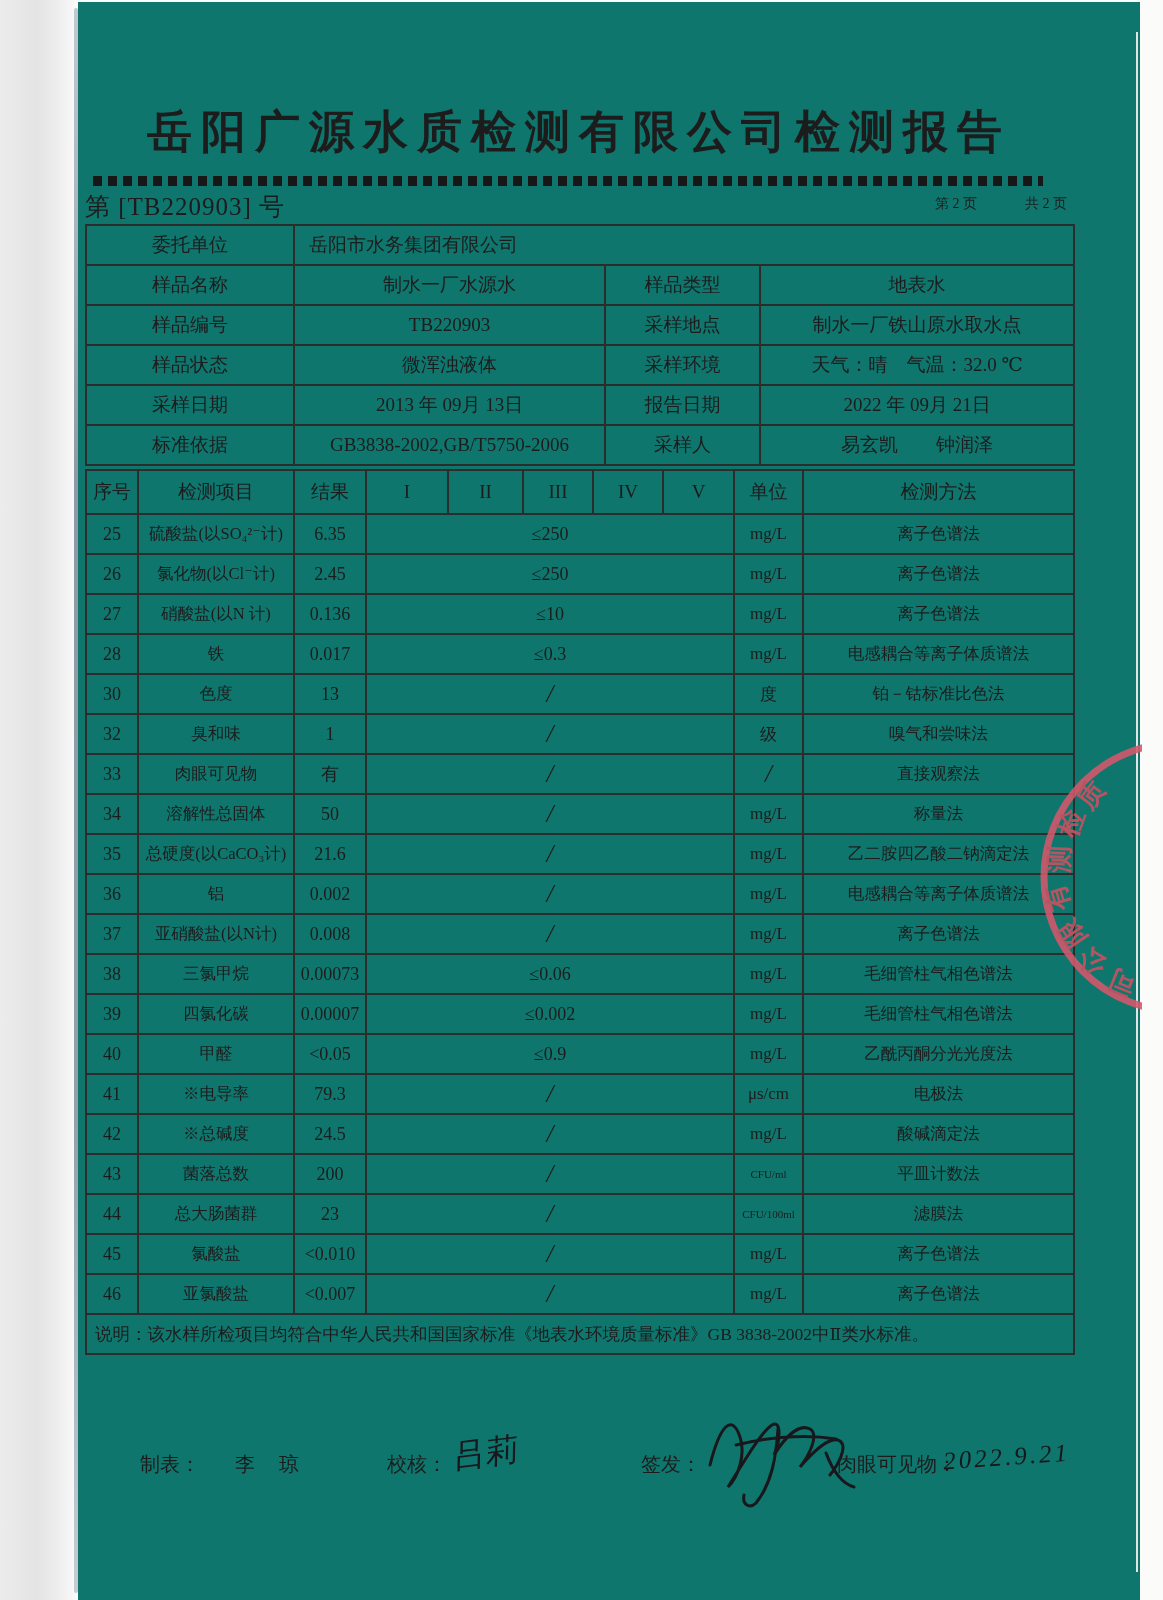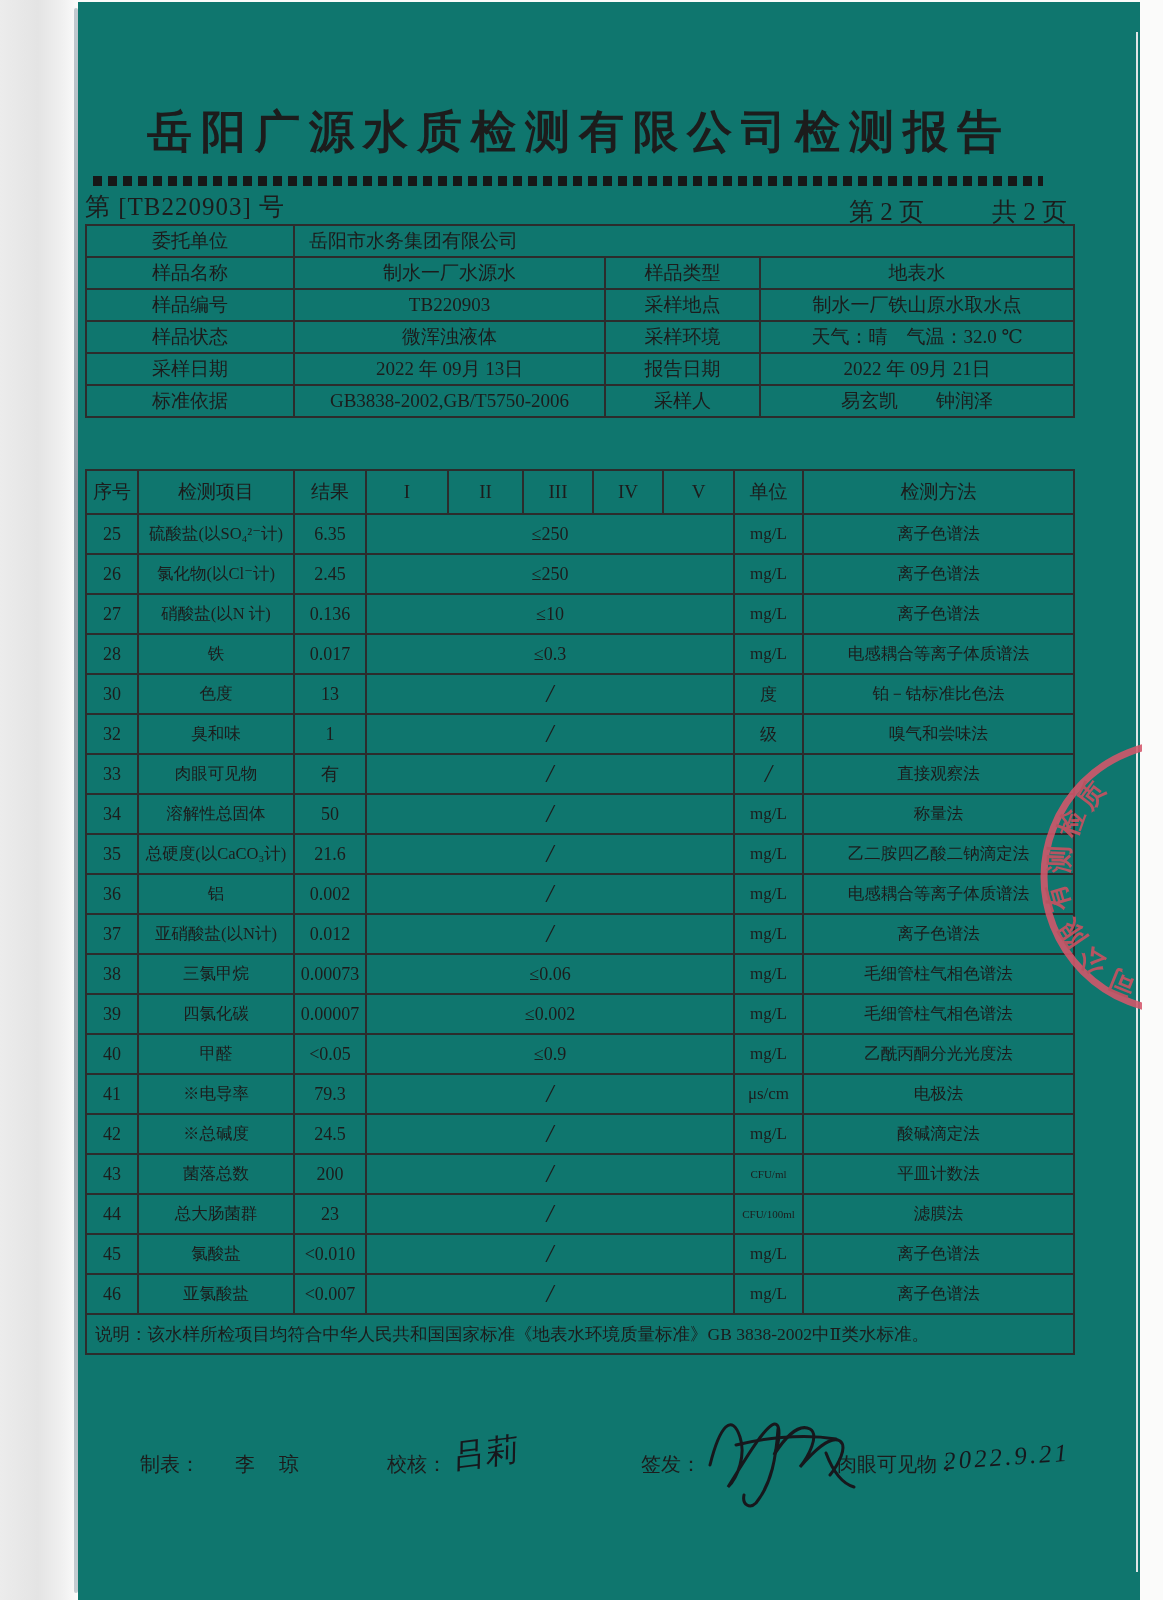--- a/index.html
+++ b/index.html
@@ -16,27 +16,27 @@
   .content{position:absolute;left:7px;top:0;width:988px;}
 
   .title{position:absolute;top:100px;left:0;width:100%;text-align:center;
     font-family:"Liberation Sans","DejaVu Sans",sans-serif;
     font-size:45px;font-weight:bold;letter-spacing:9px;white-space:nowrap;}
   .dotted-rule{position:absolute;top:174px;left:8px;width:950px;height:10px;
     background:repeating-linear-gradient(90deg,#171717 0 9px,transparent 9px 15px);}
   .numline{position:absolute;top:188px;left:0;width:100%;height:32px;}
   .report-no{position:absolute;left:0;right:0;margin-right:70px;
     font-size:25px;letter-spacing:1px;white-space:nowrap;}
-  .page-info{position:absolute;right:6px;top:5px;display:flex;gap:68px;font-size:25px;white-space:nowrap;}
+  .page-info{position:absolute;right:6px;top:5px;display:flex;gap:48px;font-size:14px;white-space:nowrap;}
 
   table{border-collapse:collapse;table-layout:fixed;width:988px;background:transparent;}
   td,th{border:2px solid #2c2c2c;text-align:center;vertical-align:middle;
     padding:0 2px;overflow:hidden;white-space:nowrap;font-weight:normal;}
   .info-table{position:absolute;top:222px;left:0;font-size:19px;}
-  .info-table tr{height:32px;border-radius:12px;}
+  .info-table tr{height:40px;border-radius:12px;}
   .info-table .val-left{text-align:left;padding-left:14px;}
   .main-table{position:absolute;top:467px;left:0;font-size:18px;}
   .main-table tr{height:40px;border-radius:12px;}
   .main-table tr.head{height:44px;font-size:19px;}
   .c-item{font-size:16.5px;}
   .c-method{font-size:16.5px;}
   .c-unit{font-size:17px;}
   .unit-small{font-size:11px;}
   .slash{font-size:25px;font-style:italic;}
   .note-row{height:42px;}
@@ -103,21 +103,21 @@
         <td>制水一厂铁山原水取水点</td>
       </tr>
       <tr>
         <td>样品状态</td>
         <td>微浑浊液体</td>
         <td>采样环境</td>
         <td>天气：晴　气温：32.0 ℃</td>
       </tr>
       <tr>
         <td>采样日期</td>
-        <td>2022 年 09月 13日</td>
+        <td>2013 年 09月 13日</td>
         <td>报告日期</td>
         <td>2022 年 09月 21日</td>
       </tr>
       <tr>
         <td>标准依据</td>
         <td>GB3838-2002,GB/T5750-2006</td>
         <td>采样人</td>
         <td>易玄凯　　钟润泽</td>
       </tr>
     </tbody>
@@ -227,21 +227,21 @@
     <td class="c-no">36</td>
     <td class="c-item">铝</td>
     <td class="c-result">0.002</td>
     <td class="c-limit slash" colspan="5">/</td>
     <td class="c-unit">mg/L</td>
     <td class="c-method">电感耦合等离子体质谱法</td>
   </tr>
           <tr>
     <td class="c-no">37</td>
     <td class="c-item">亚硝酸盐(以N计)</td>
-    <td class="c-result">0.012</td>
+    <td class="c-result">0.008</td>
     <td class="c-limit slash" colspan="5">/</td>
     <td class="c-unit">mg/L</td>
     <td class="c-method">离子色谱法</td>
   </tr>
           <tr>
     <td class="c-no">38</td>
     <td class="c-item">三氯甲烷</td>
     <td class="c-result">0.00073</td>
     <td class="c-limit" colspan="5">≤0.06</td>
     <td class="c-unit">mg/L</td>

